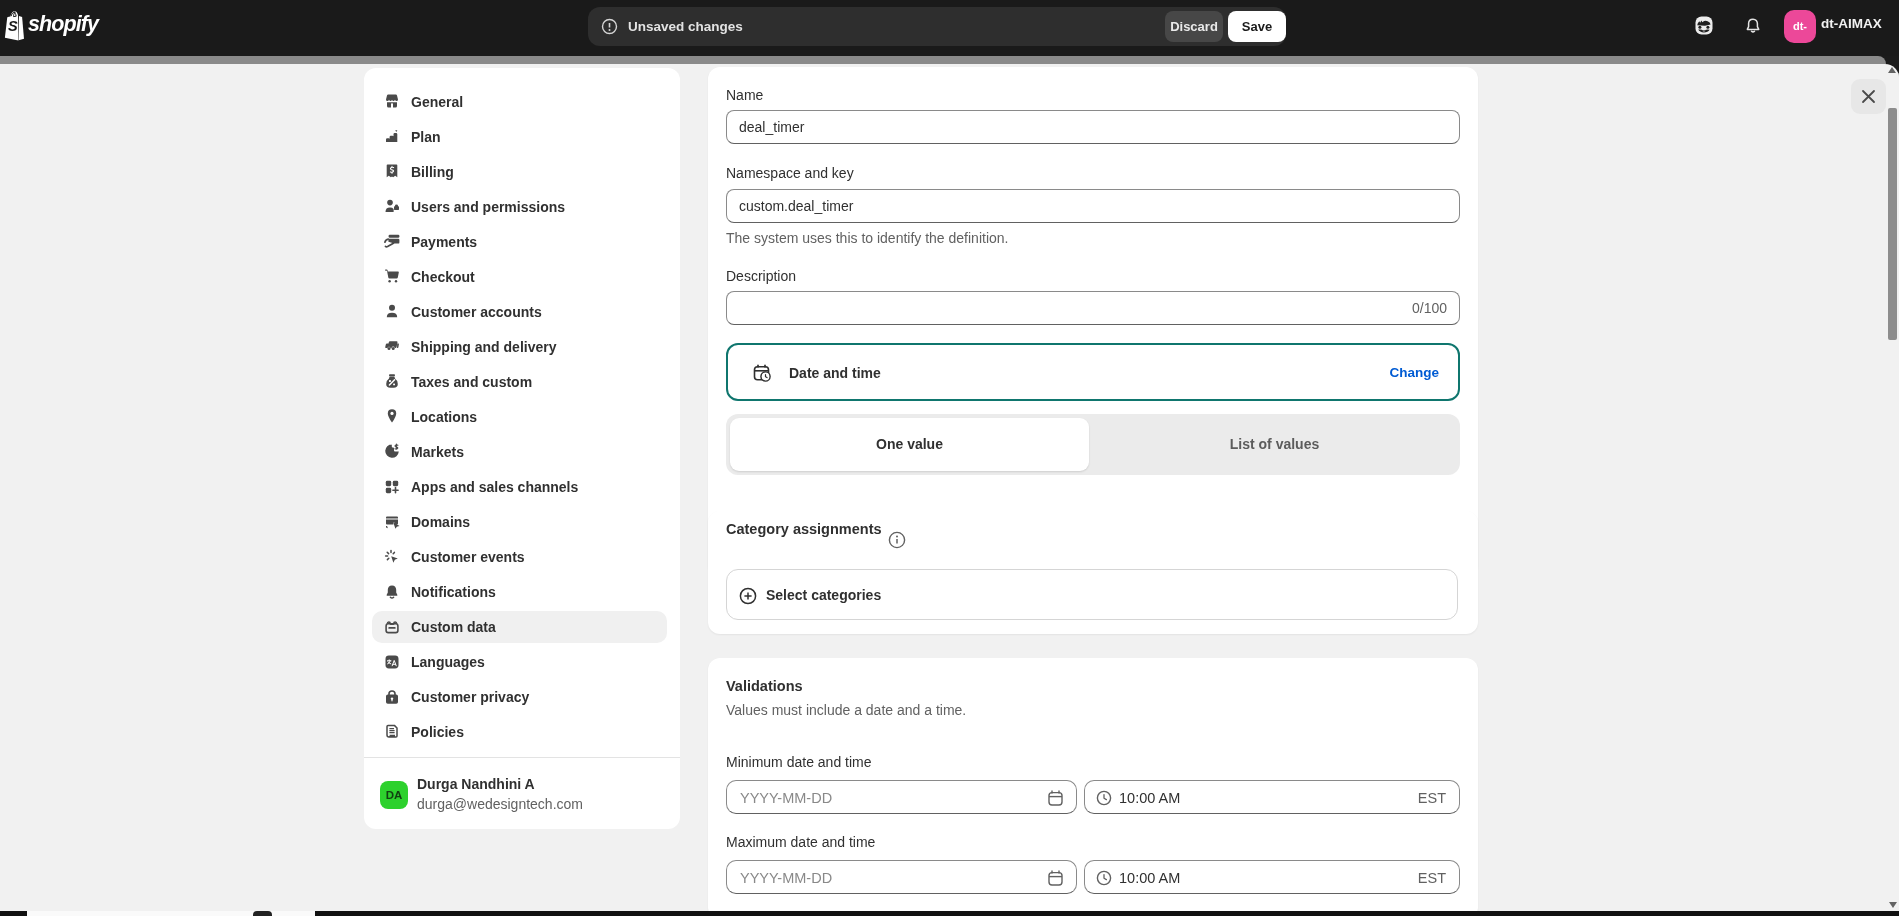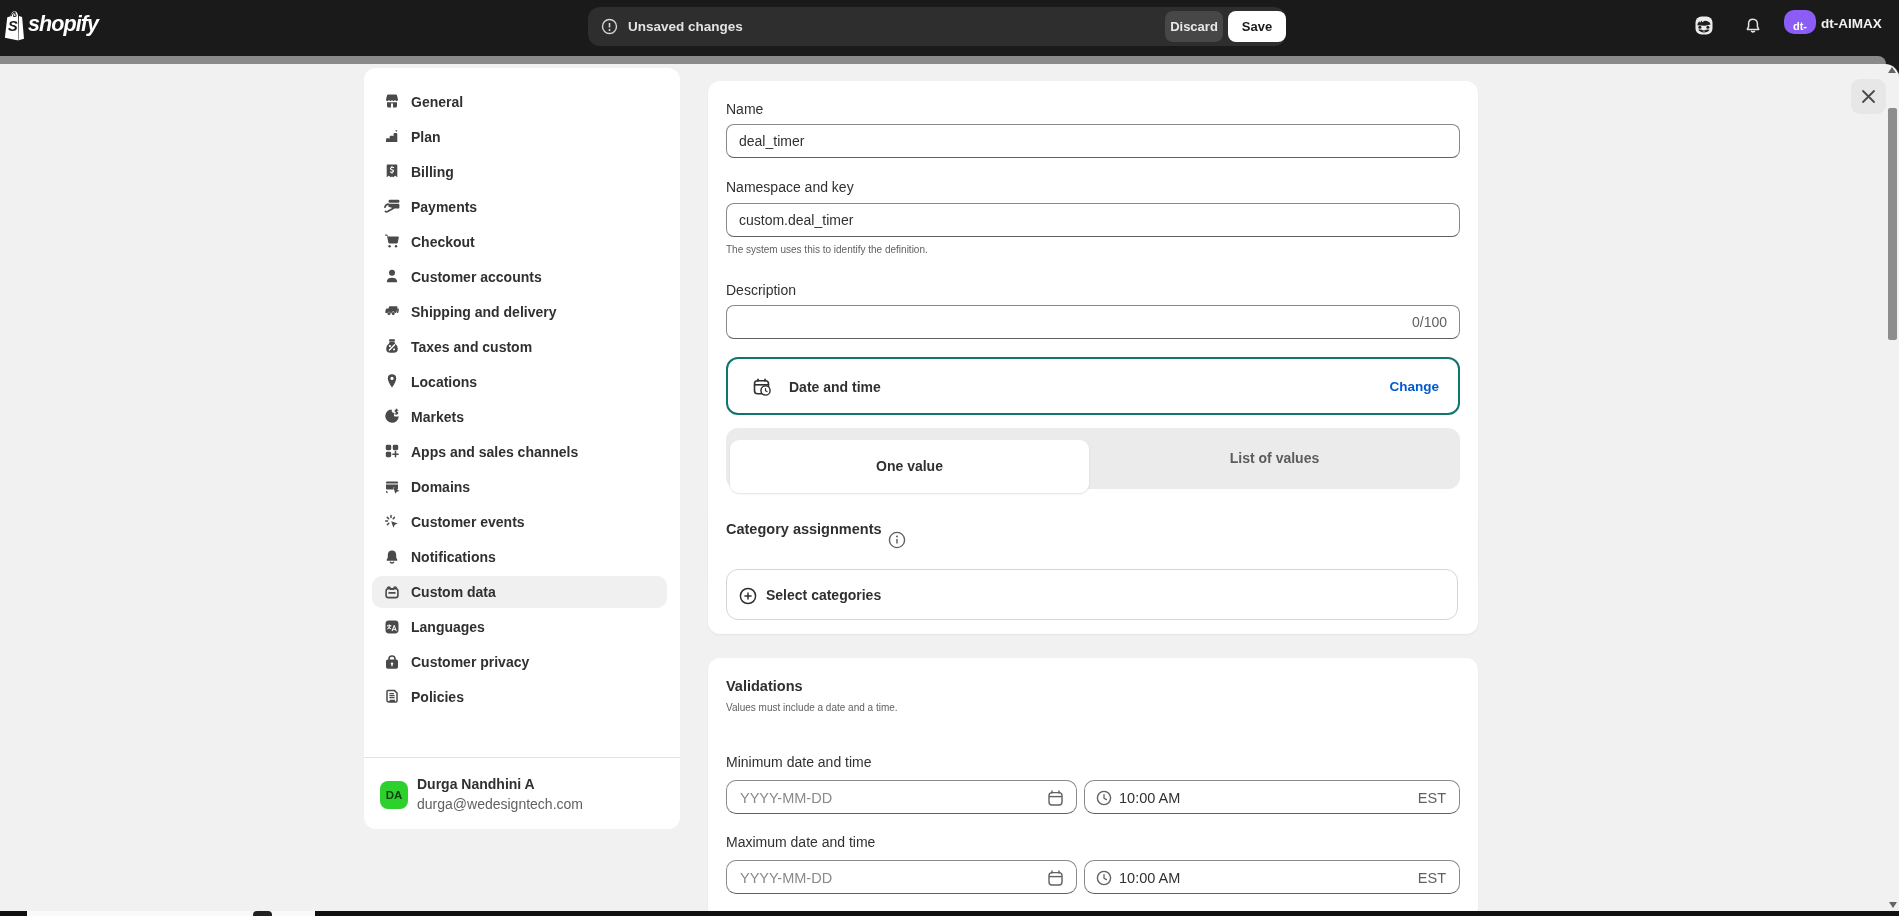--- a/index.html
+++ b/index.html
@@ -11,21 +11,21 @@
 
 #topbar { position:absolute; left:0; top:0; width:1899px; height:56px; background:#1a1a1a; }
 #logo { position:absolute; left:4px; top:10px; }
 #wordmark { position:absolute; left:28px; top:12px; color:#fff; font-size:21.5px; font-weight:bold; font-style:italic; letter-spacing:-0.9px; }
 #pill { position:absolute; left:588px; top:7px; width:698px; height:39px; background:#2e2e2e; border-radius:12px; }
 #pill .alerticon { position:absolute; left:13px; top:11px; }
 #pill .msg { position:absolute; left:40px; top:12px; color:#e3e3e3; font-size:13.5px; font-weight:bold; }
 .btn-discard { position:absolute; left:577px; top:4px; width:58px; height:31px; background:#474747; border-radius:8px; color:#e9e9e9; font-size:13px; font-weight:bold; text-align:center; line-height:31px; }
 .btn-save { position:absolute; left:640px; top:4px; width:58px; height:31px; background:#fff; border-radius:8px; color:#1a1a1a; font-size:13px; font-weight:bold; text-align:center; line-height:31px; }
 .tb-ic { position:absolute; top:17px; }
-#avatar-sq { position:absolute; left:1784px; top:10px; width:32px; height:24px; background:#8b5cf6; border-radius:10px; color:#fff; font-size:11px; font-weight:bold; text-align:center; line-height:33px; }
+#avatar-sq { position:absolute; left:1784px; top:10px; width:32px; height:33px; background:#ec4899; border-radius:10px; color:#fff; font-size:11px; font-weight:bold; text-align:center; line-height:33px; }
 #storename { position:absolute; left:1821px; top:16px; color:#f1f1f1; font-size:13.5px; font-weight:bold; }
 
 
 #surface { position:absolute; left:0; top:64px; width:1899px; height:852px; background:#f1f1f1; border-top-right-radius:14px; }
 #graystrip { position:absolute; left:0; top:56px; width:1886px; height:8px; background:#8a8a8a; border-top-right-radius:9px; }
 #blackcorner { position:absolute; left:1860px; top:56px; width:39px; height:17px; background:#1b1b1b; }
 #surface2 { position:absolute; left:1860px; top:64px; width:39px; height:852px; background:#f1f1f1; border-top-right-radius:14px; }
 
 
 #sb-up { position:absolute; left:1888px; top:67px; width:0; height:0; border-left:4px solid transparent; border-right:4px solid transparent; border-bottom:6px solid #636363; }
@@ -44,35 +44,35 @@
 .nav-item svg { position:absolute; left:12px; top:8px; }
 .nav-item .lbl { position:absolute; left:39px; top:8.5px; font-size:14px; font-weight:bold; color:#303030; }
 #sep { position:absolute; left:0; top:689px; width:316px; height:1px; background:#e3e3e3; }
 #usercard { position:absolute; left:0; top:690px; width:316px; height:71px; }
 #uavatar { position:absolute; left:16px; top:23px; width:28px; height:28px; background:#2dd12d; border-radius:8px; color:#114011; font-size:11.5px; font-weight:bold; text-align:center; line-height:28px; }
 #uname { position:absolute; left:53px; top:18px; font-size:14px; font-weight:bold; color:#303030; }
 #uemail { position:absolute; left:53px; top:38px; font-size:14px; color:#616161; }
 
 
 .card { position:absolute; left:708px; width:770px; background:#fff; border-radius:12px; box-shadow:0 1px 2px rgba(0,0,0,0.06); }
-#card1 { top:81px; height:509px;text-decoration:underline; }
+#card1 { top:67px; height:509px;text-decoration:underline; }
 #card2 { top:511px; height:123px; }
 #card3 { top:658px; height:262px; }
 
 .flabel { position:absolute; left:18px; font-size:14px; color:#303030; }
 .tinput { position:absolute; left:18px; width:734px; height:34px; background:#fff; border:1px solid #8a8a8a; border-bottom-color:#616161; border-radius:8px; font-size:14px; color:#303030; line-height:32px; padding:16px 12px; font-family:"Liberation Sans", sans-serif; }
-.helper { position:absolute; left:18px; font-size:10px; color:#616161; }
+.helper { position:absolute; left:18px; font-size:14px; color:#616161; }
 
 #dtbox { position:absolute; left:18px; top:276px; width:734px; height:58px; border:2px solid #0f766e; border-radius:12px; }
 #dtbox .ic { position:absolute; left:25px; top:19px; }
 #dtbox .t { position:absolute; left:61px; top:20px; font-size:14px; font-weight:bold; color:#303030; }
 #dtbox .change { position:absolute; right:19px; top:20px; font-size:13.5px; font-weight:bold; color:#005bd3; }
 
 #seg { position:absolute; left:18px; top:347px; width:734px; height:61px; background:#ebebeb; border-radius:12px; }
-#seg .on { position:absolute; left:4px; top:3.5px; width:359px; height:53px; background:#fff; border-radius:9px; box-shadow:0 1px 2px rgba(0,0,0,0.12); text-align:center; line-height:53px; font-size:14px; font-weight:bold; color:#303030;margin-top:8px; }
+#seg .on { position:absolute; left:4px; top:3.5px; width:359px; height:53px; background:#fff; border-radius:9px; box-shadow:0 1px 2px rgba(0,0,0,0.12); text-align:center; line-height:53px; font-size:14px; font-weight:bold; color:#303030; }
 #seg .off { position:absolute; left:363px; top:0; width:371px; height:60px; text-align:center; line-height:60px; font-size:14px; font-weight:bold; color:#5c5c5c; }
 
 .h2 { position:absolute; left:18px; font-size:14.5px; font-weight:bold; color:#303030; }
 #selcat { position:absolute; left:18px; top:58px; width:732px; height:51px; border:1px solid #d5d5d5; border-radius:12px; }
 #selcat .ic { position:absolute; left:12px; top:17px; }
 #selcat .t { position:absolute; left:39px; top:17px; font-size:14px; font-weight:bold; color:#303030; }
 
 .dinput { position:absolute; height:34px; border:1px solid #8a8a8a; border-bottom-color:#616161; border-radius:10px; background:#fff;padding-left:40px; }
 .dinput .ph { position:absolute; left:13px; top:8.5px; font-size:14.5px; color:#898989; }
 .dinput .val { position:absolute; left:34px; top:8.5px; font-size:14.5px; color:#303030; }
@@ -151,20 +151,28 @@
         </div>
       <div class="nav-item">
           <svg width="16" height="16" viewBox="0 0 16 16">
             <path d="M3.5 1.5 L12.5 1.5 Q13.3 1.5 13.3 2.3 L13.3 14.2 L11.2 12.8 L9.1 14.2 L8 13.4 L6.9 14.2 L4.8 12.8 L2.7 14.2 L2.7 2.3 Q2.7 1.5 3.5 1.5 Z" fill="#4a4a4a"></path>
             <path d="M8 3.2 L8 4 M8 9.4 L8 10.2 M9.6 4.6 Q8 3.9 6.9 4.8 Q6 5.6 7 6.4 L9 7.2 Q10 8 9 8.8 Q8 9.6 6.4 8.9" stroke="#fff" stroke-width="1.1" fill="none" stroke-linecap="round"></path>
           </svg>
           <span class="lbl">Billing</span>
         </div>
       <div class="nav-item">
           <svg width="16" height="16" viewBox="0 0 16 16">
+            <circle cx="6" cy="4.6" r="2.8" fill="#4a4a4a"></circle>
+            <path d="M1.5 14 Q1.5 9.6 6 9.6 Q8.5 9.6 9.6 11 L9.6 14 Z" fill="#4a4a4a"></path>
+            <path d="M11 8.6 L11 7.8 Q11 6.4 12.5 6.4 Q14 6.4 14 7.8 L14 8.6 Z M10.6 8.3 L14.4 8.3 Q15 8.3 15 9 L15 11.3 Q15 12 14.4 12 L10.6 12 Q10 12 10 11.3 L10 9 Q10 8.3 10.6 8.3 Z" fill="#4a4a4a"></path>
+          </svg>
+          <span class="lbl">Users and permissions</span>
+        </div>
+      <div class="nav-item">
+          <svg width="16" height="16" viewBox="0 0 16 16">
             <rect x="4.6" y="1.8" width="10.8" height="2.9" rx="1.2" fill="#4a4a4a"></rect>
             <path d="M4.4 5.8 L14.2 5.8 Q15.4 5.8 15.4 7 L15.4 9.4 Q15.4 10.6 14.2 10.6 L10.2 10.6 L4.4 8.8 Z" fill="#4a4a4a"></path>
             <path d="M0.9 9.2 Q1.6 6.6 4.2 6.2" fill="none" stroke="#4a4a4a" stroke-width="1.7" stroke-linecap="round"></path>
             <path d="M9.4 10.2 L3.6 13.6 Q2.2 14.3 1.4 13.3" fill="none" stroke="#4a4a4a" stroke-width="1.7" stroke-linecap="round"></path>
           </svg>
           <span class="lbl">Payments</span>
         </div>
       <div class="nav-item">
           <svg width="16" height="16" viewBox="0 0 16 16">
             <path d="M1.2 1.6 L2.7 1.6 Q3.4 1.6 3.6 2.3 L3.8 3.4 L14 3.4 Q15 3.4 14.8 4.4 L13.8 9.4 Q13.6 10.4 12.6 10.4 L5.4 10.4 Q4.5 10.4 4.3 9.4 L3 2.8 L1.2 2.8 Z" fill="#4a4a4a"></path>

